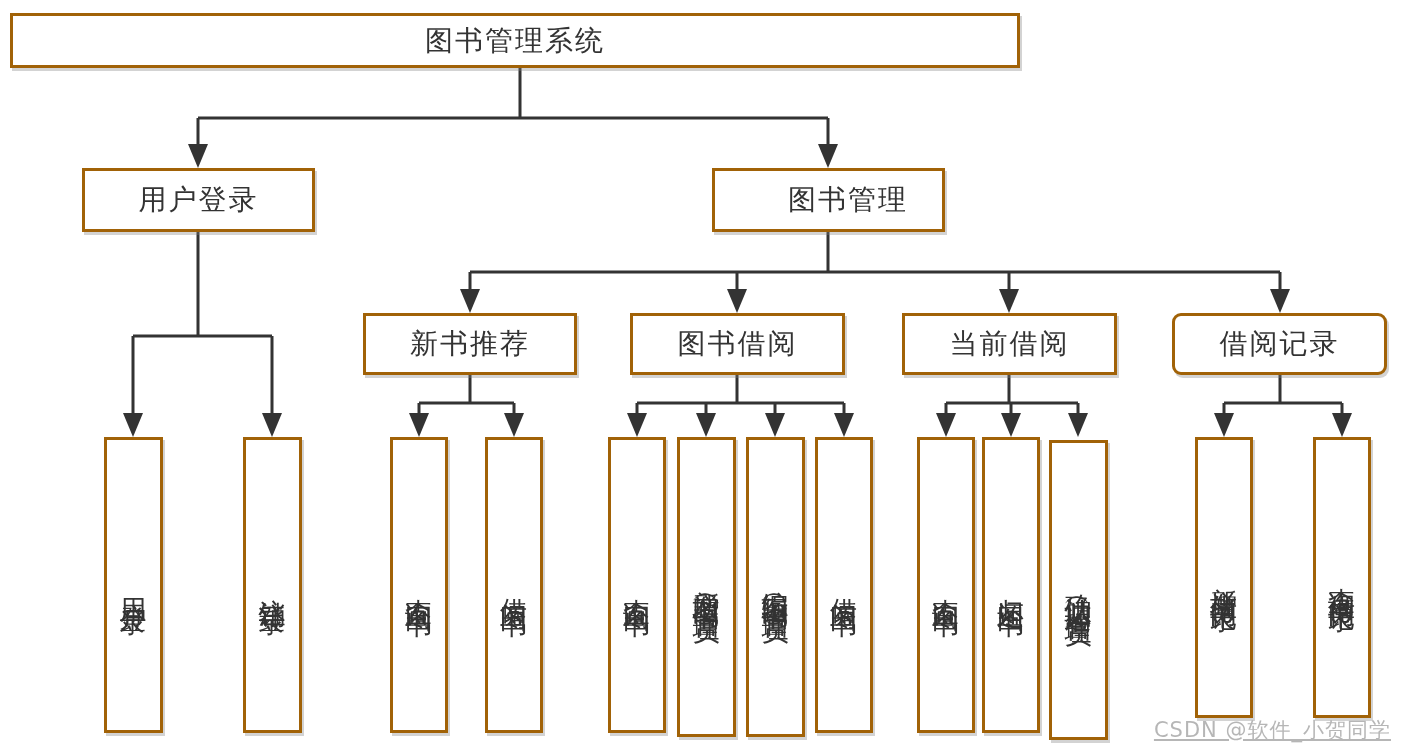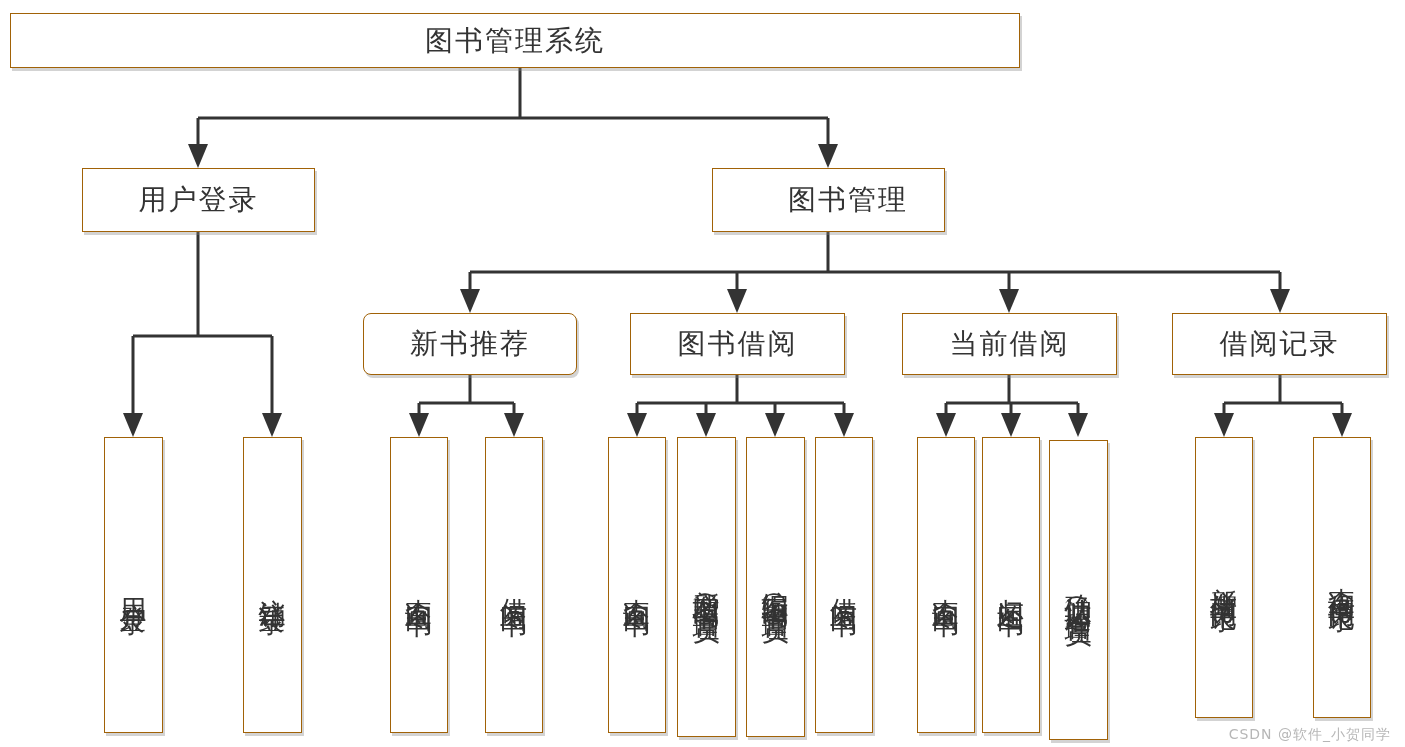--- a/index.html
+++ b/index.html
@@ -27,21 +27,21 @@
     stroke: #333333;
     stroke-width: 3;
   }
   .arrowhead {
     fill: #333333;
     stroke: none;
   }
   .node {
     position: absolute;
     box-sizing: border-box;
-    border: 1px solid #a16207;
+    border: 3px solid #a16207;
     background: #ffffff;
     display: flex;
     align-items: center;
     justify-content: center;
     box-shadow: 2px 3px 0 rgba(130,130,130,0.35);
   }
   .hnode {
     font-size: 28px;
     letter-spacing: 2px;
     white-space: nowrap;
@@ -50,26 +50,27 @@
     writing-mode: vertical-rl;
     text-orientation: mixed;
     font-size: 27px;
     letter-spacing: 4px;
     line-height: 1;
   }
   .watermark {
     position: absolute;
     right: 14px;
     bottom: 3px;
-    font-size: 14px;
+    font-size: 21px;
     color: #b3b3b3;
     opacity: 0.95;
     letter-spacing: 1px;
     white-space: nowrap;
     z-index: 5;
+    text-decoration: underline;
   }
 </style>
 </head>
 <body>
 
 <div class="canvas">
 
   <svg class="wires" width="1405" height="747" viewBox="0 0 1405 747" aria-hidden="true">
 
     <path class="wire" d="M520 68 V118 M198 118 H828 M198 118 V150 M828 118 V150"></path>
@@ -111,30 +112,30 @@
     <span>图书管理系统</span>
   </div>
 
   <div class="node hnode" style="left:82px; top:168px; width:233px; height:64px;">
     <span>用户登录</span>
   </div>
   <div class="node hnode" style="left:712px; top:168px; width:233px; height:64px;padding-left:39px;">
     <span>图书管理</span>
   </div>
 
-  <div class="node hnode" style="left:363px; top:313px; width:214px; height:62px;border-radius:8px;">
+  <div class="node hnode" style="left:363px; top:313px; width:214px; height:62px;">
     <span>新书推荐</span>
   </div>
   <div class="node hnode" style="left:902px; top:313px; width:215px; height:62px;">
     <span>当前借阅</span>
   </div>
   <div class="node hnode" style="left:630px; top:313px; width:215px; height:62px;">
     <span>图书借阅</span>
   </div>
-  <div class="node hnode" style="left:1172px; top:313px; width:215px; height:62px;">
+  <div class="node hnode" style="left:1172px; top:313px; width:215px; height:62px;border-radius:9px;">
     <span>借阅记录</span>
   </div>
 
   <div class="node vnode" style="left:104px; top:437px; width:59px; height:296px;">
     <span class="vtext">用户登录</span>
   </div>
   <div class="node vnode" style="left:243px; top:437px; width:59px; height:296px;">
     <span class="vtext">注销登录</span>
   </div>
 

